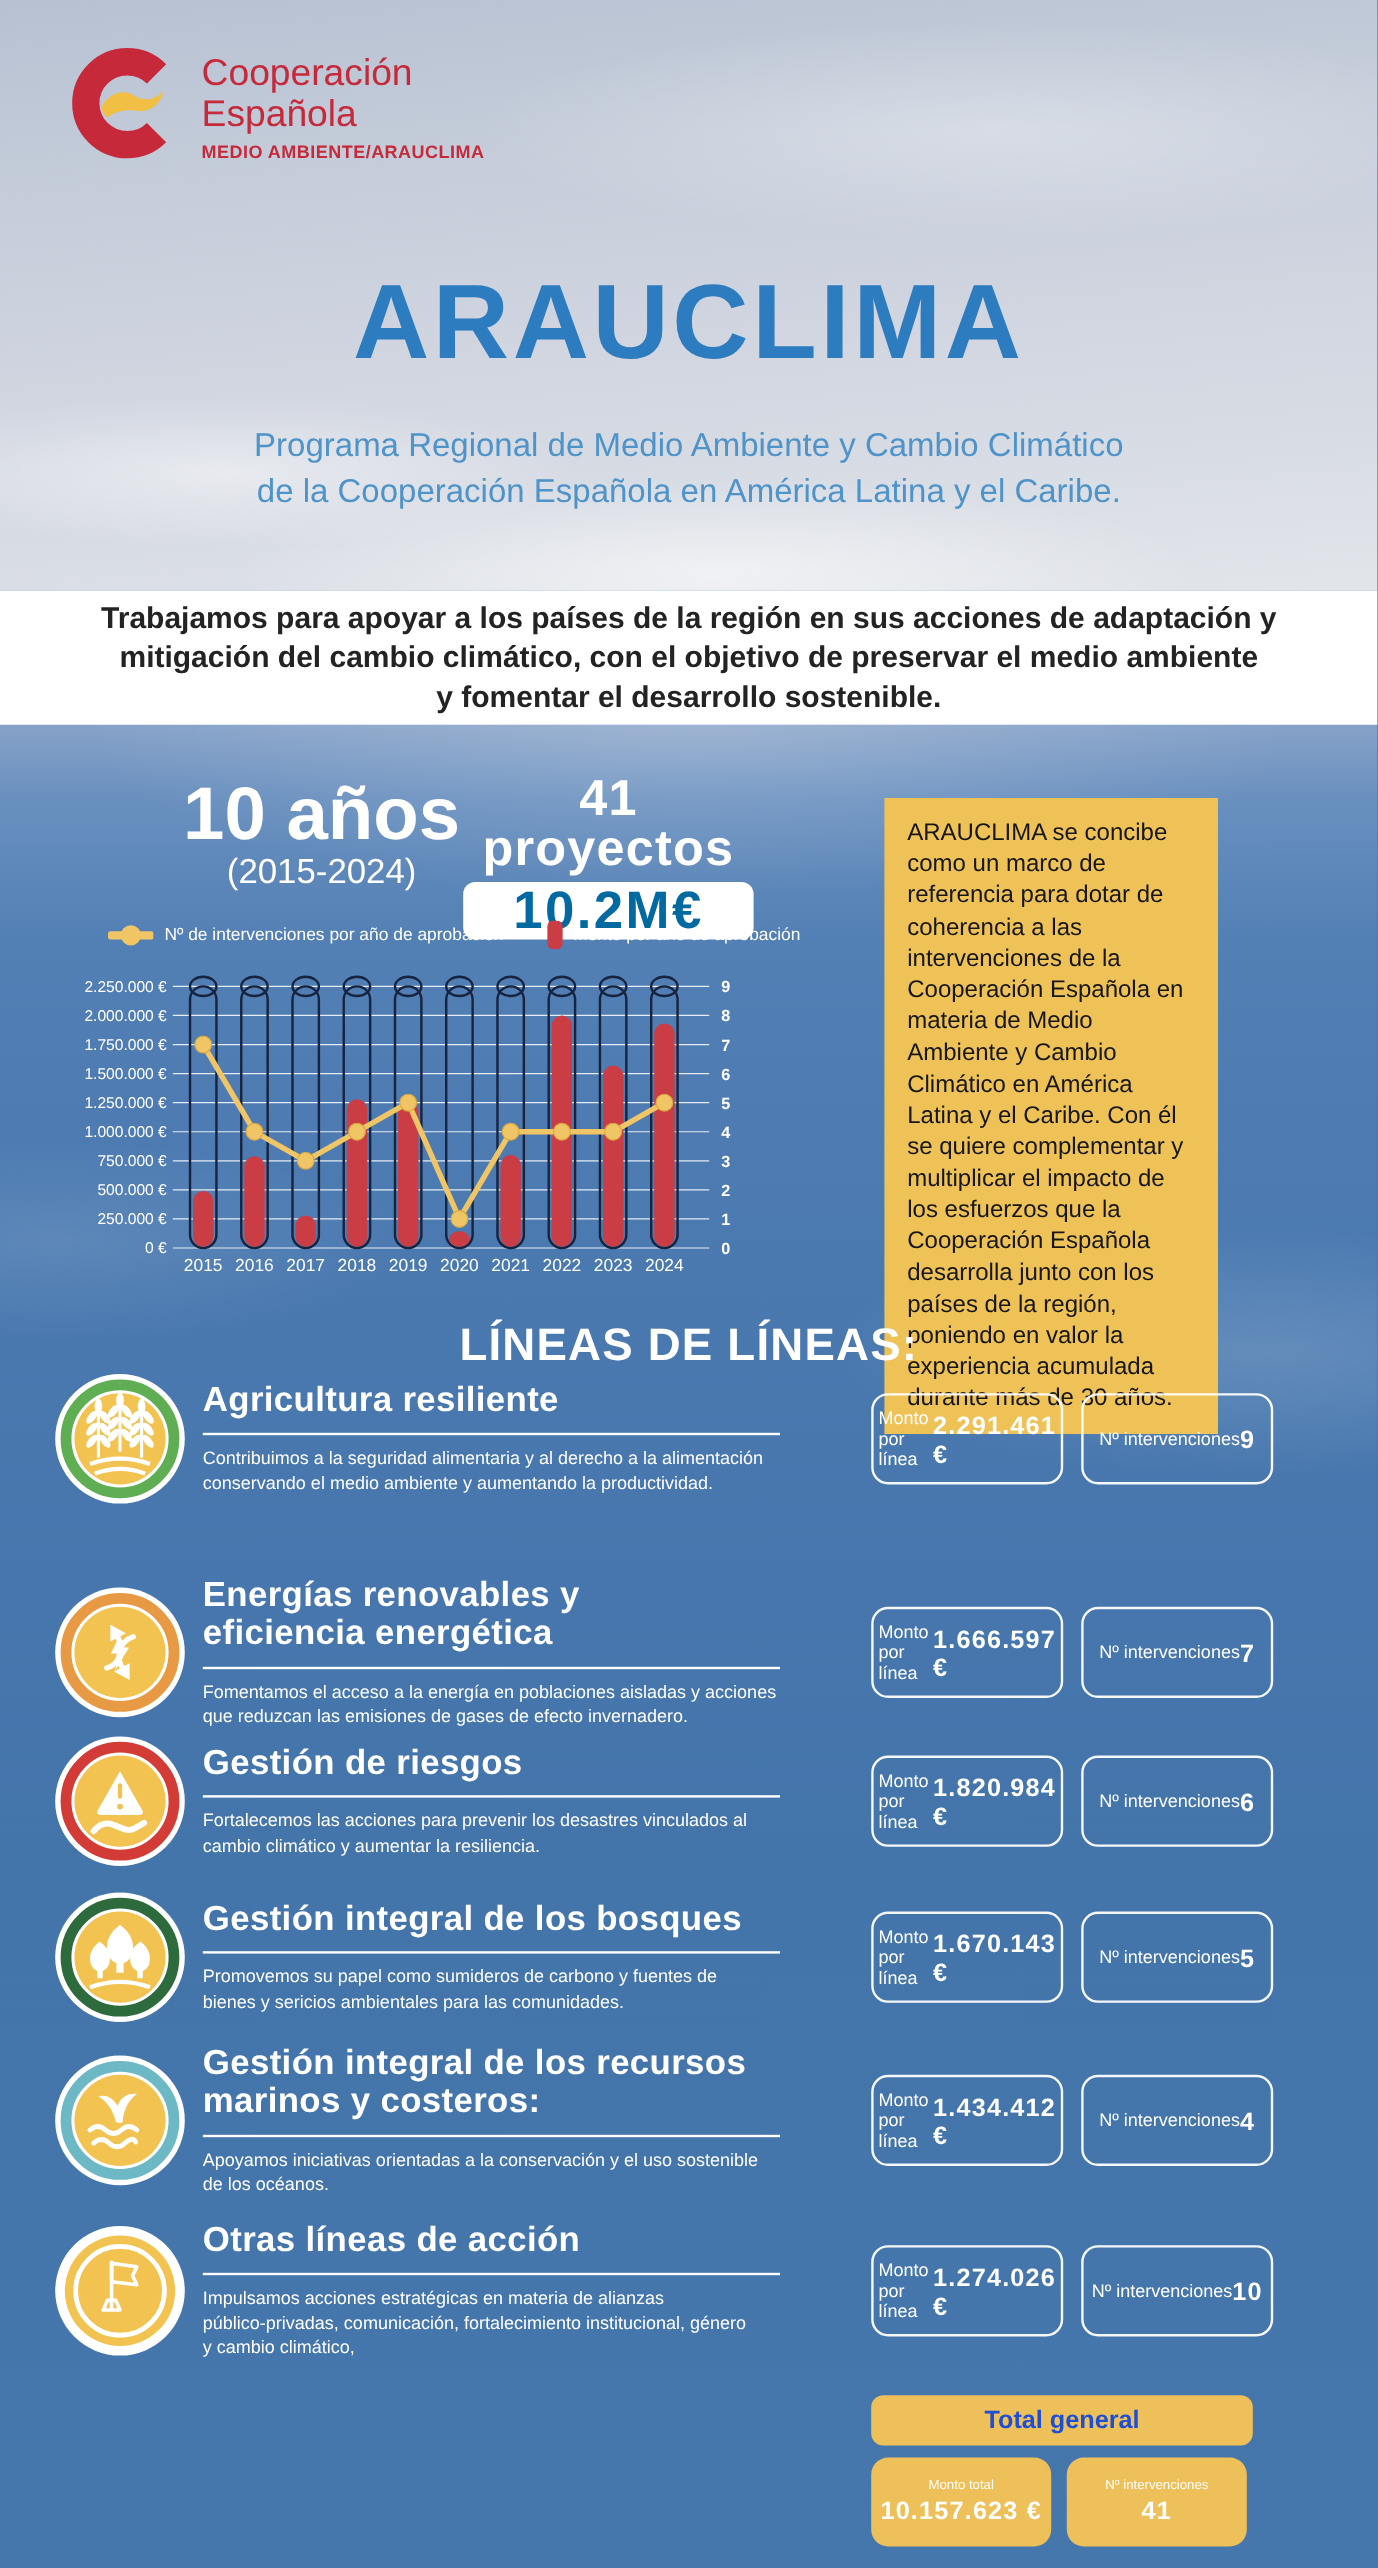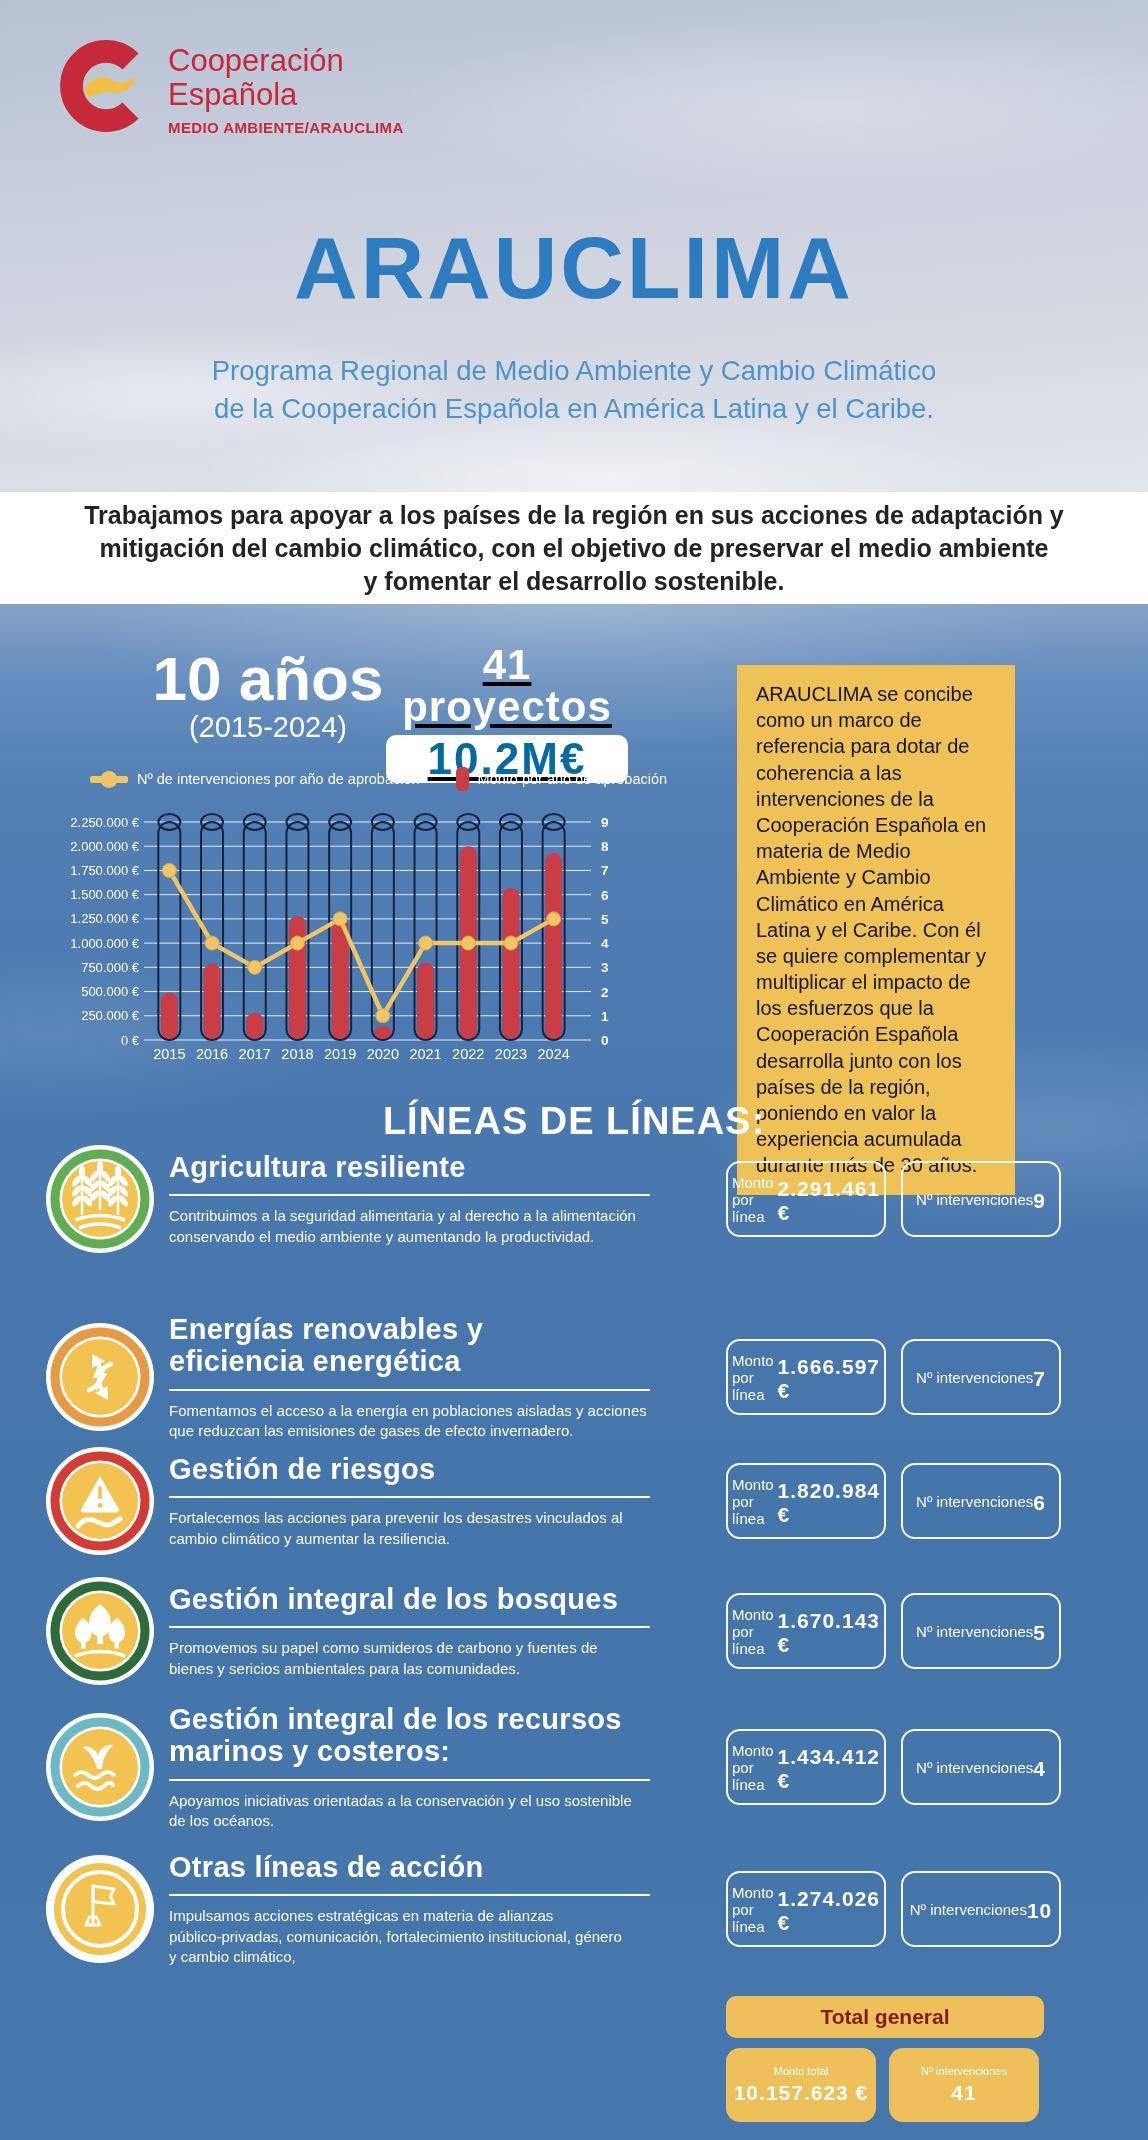--- a/index.html
+++ b/index.html
@@ -36,21 +36,21 @@
   #main::before{content:"";position:absolute;inset:0;pointer-events:none;
         background:
           radial-gradient(ellipse 520px 150px at 92% 34%,rgba(255,255,255,.15),transparent 70%),
           radial-gradient(ellipse 430px 120px at 4% 28%,rgba(255,255,255,.10),transparent 70%),
           radial-gradient(ellipse 720px 210px at 50% 0%,rgba(255,255,255,.20),transparent 70%);}
 
   
   .years-block{position:absolute;left:140px;top:42px;width:256px;text-align:center;color:#fff;z-index:2;}
   .years-big{font-size:62px;font-weight:bold;line-height:1.05;}
   .years-range{font-size:29px;margin-top:0px;}
-  .projects-block{position:absolute;left:386px;top:40px;width:242px;z-index:2;text-decoration:underline;}
+  .projects-block{position:absolute;left:386px;top:40px;width:242px;z-index:2;}
   .projects-label{font-size:42px;font-weight:bold;color:#fff;text-align:center;letter-spacing:1px;line-height:1;}
   .amount-box{margin-top:7px;background:#fff;height:48px;display:flex;align-items:center;justify-content:center;
        font-size:44px;font-weight:bold;color:#0369a1;letter-spacing:2px;border-radius:10px;}
 
   
   .legend{position:absolute;left:90px;top:163px;display:flex;gap:36px;align-items:center;
        color:#fff;font-size:14.5px;z-index:2;}
   .legend-item{display:flex;align-items:center;gap:9px;}
 
   
@@ -76,21 +76,21 @@
   .row-boxes{position:absolute;left:726px;top:50%;transform:translateY(-50%);display:flex;gap:15px;}
   .stat-box{width:148px;min-height:62px;border:2px solid rgba(255,255,255,.95);border-radius:14px;
        display:flex;flex-direction:row;align-items:center;justify-content:center;
        color:#fff;padding:5px 4px;box-sizing:content-box;}
   .stat-label{font-size:15px;}
   .stat-value{font-size:21px;font-weight:bold;margin-top:3px;letter-spacing:1px;}
 
   
   .total-header{position:absolute;left:726px;top:1392px;width:318px;height:42px;background:#eec05a;
        border-radius:10px;display:flex;align-items:center;justify-content:center;
-       color:#7f1d1d;font-weight:bold;font-size:21px;z-index:2;}
+       color:#1d4ed8;font-weight:bold;font-size:21px;z-index:2;}
   .total-boxes{position:absolute;left:726px;top:1444px;display:flex;gap:13px;z-index:2;}
   .total-box{width:150px;height:74px;background:#eec05a;border-radius:14px;display:flex;
        flex-direction:column;align-items:center;justify-content:center;color:#fff;}
   .total-label{font-size:11px;}
   .total-value{font-size:21px;font-weight:bold;margin-top:4px;letter-spacing:1px;}
 
   .r1{top:532px;height:126px;} .r2{top:698px;height:150px;} .r3{top:838px;height:118px;}
   .r4{top:968px;height:118px;} .r5{top:1092px;height:142px;} .r6{top:1240px;height:130px;}
 </style>
 </head>

